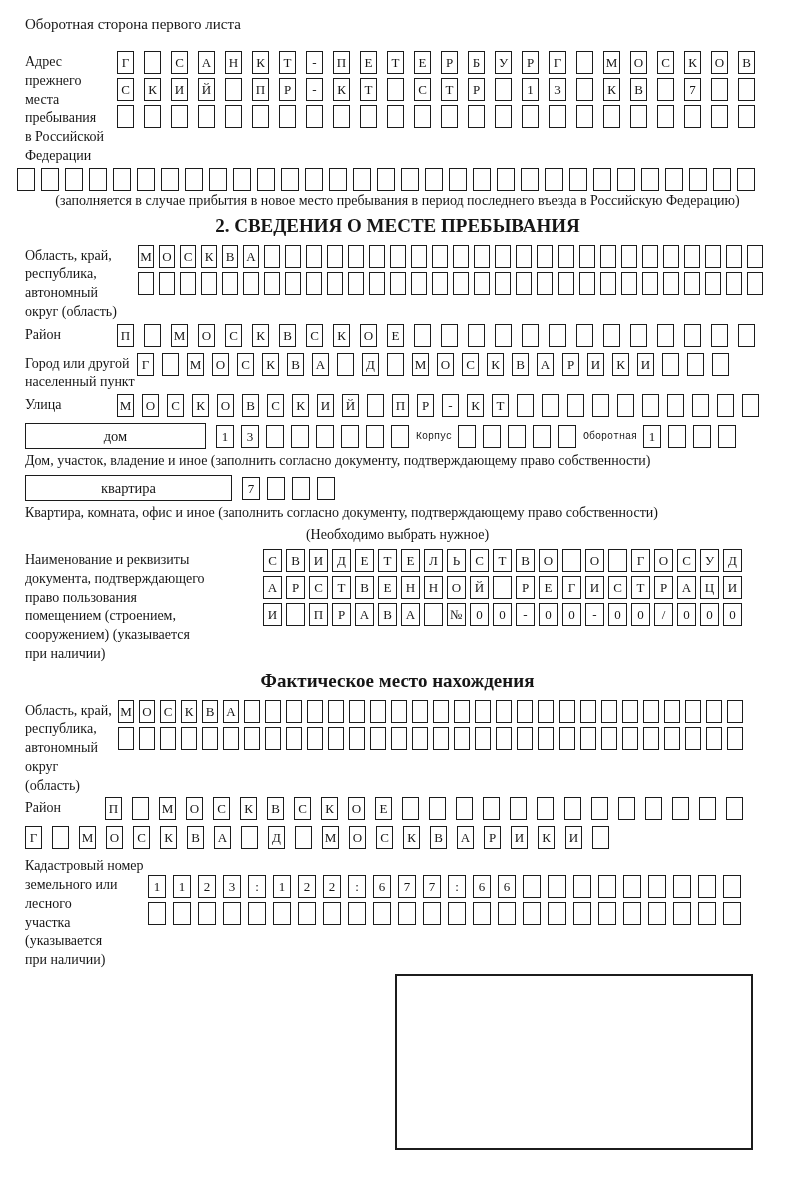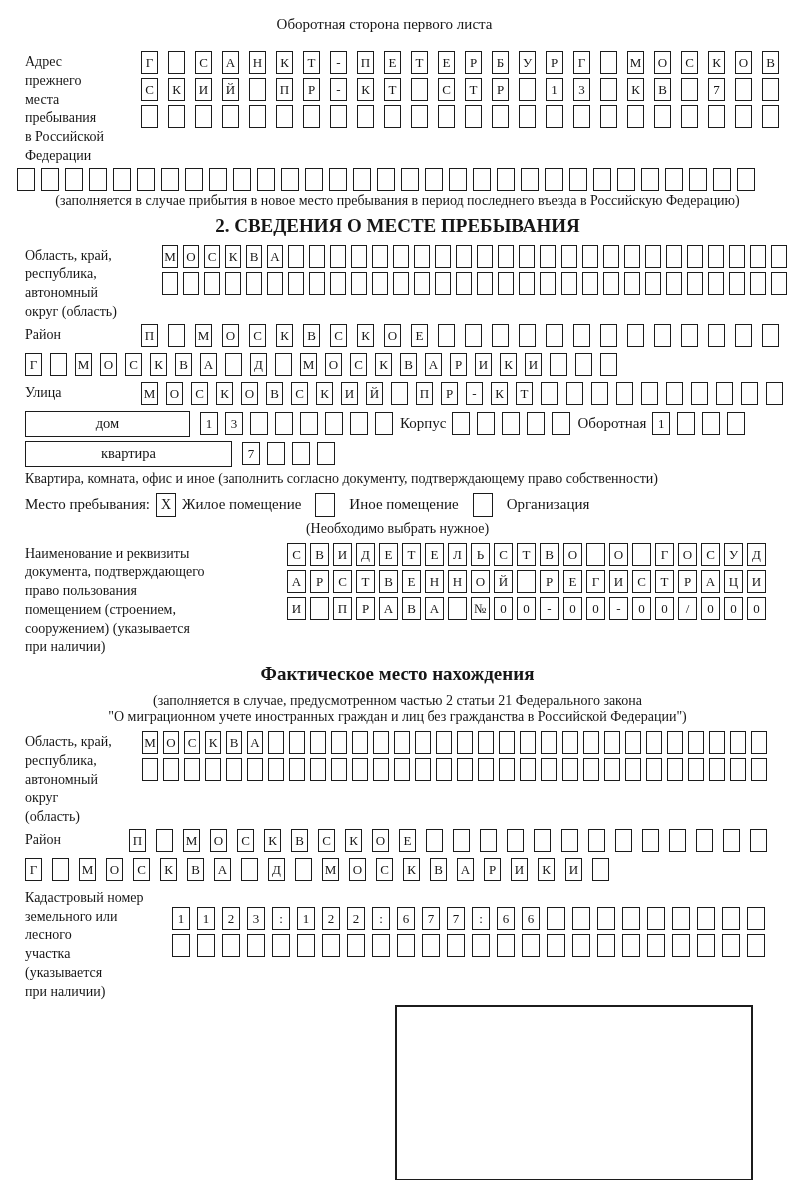--- a/index.html
+++ b/index.html
@@ -2,22 +2,22 @@
 <html><head>
 <meta charset="utf-8">
 <style>
   html,body{margin:0;padding:0;background:#fff;}
   body{
     width:800px;height:1180px;overflow:hidden;
     font-family:"Liberation Serif","DejaVu Serif",serif;
     color:#161616;
   }
   .page{position:relative;width:800px;height:1180px;padding:16px 30px 0 25px;box-sizing:border-box;}
-  .subtitle{text-align:center;font-size:15px;margin-right:26px;margin-bottom:18px;}
-  .field{display:flex;align-items:flex-start;margin-bottom:2px;gap:24px;}
+  .subtitle{text-align:left;font-size:15px;margin-right:26px;margin-bottom:18px;}
+  .field{display:flex;align-items:flex-start;margin-bottom:2px;}
   .label{font-size:14px;line-height:1.34;white-space:pre-line;flex:0 0 auto;padding-top:2px;}
   .rows{flex:1 1 auto;}
   .boxrow{display:flex;margin-bottom:4px;}
   .cell{
     box-sizing:border-box;height:23px;border:1.6px solid #1c1c1c;background:#fff;
     display:inline-flex;align-items:center;justify-content:center;
     font-size:13px;line-height:1;flex:0 0 auto;
   }
   .p27 .cell{width:17px;margin-right:10px;}
   .p25 .cell{width:17px;margin-right:8px;}
@@ -28,21 +28,21 @@
   .fullrow{margin-left:-8px;margin-bottom:2px;}
   .caption{font-size:14px;text-align:center;margin:2px 0 6px 0;}
   .caption-left{font-size:14px;text-align:left;margin:1px 0 6px 0;}
   .h-bold{font-size:19px;font-weight:bold;text-align:center;margin:4px 0 8px 0;}
   .widebox{
     box-sizing:border-box;border:1.8px solid #1c1c1c;height:26px;
     display:inline-flex;align-items:center;justify-content:center;
     font-size:14.5px;flex:0 0 auto;background:#fff;
   }
   .inline-row{display:flex;align-items:center;margin-bottom:4px;}
-  .inline-row .lbl{font-size:15px;white-space:nowrap;}
+  .inline-row .lbl{font-size:10px;white-space:nowrap;font-family:Liberation Mono, monospace;}
   .checkbox{
     box-sizing:border-box;width:20px;height:24px;border:1.8px solid #1c1c1c;
     display:inline-flex;align-items:center;justify-content:center;
     font-size:14px;flex:0 0 auto;background:#fff;
   }
   .pre{white-space:pre-line;}
   .stamp-box{
     box-sizing:border-box;border:2px solid #1c1c1c;background:#fff;
     width:358px;height:176px;margin-left:370px;margin-top:4px;
   } .mt6{margin-top:6px;}
@@ -277,20 +277,22 @@
           <span class="cell"></span>
           <span class="cell"></span>
           <span class="cell"></span>
           <span class="cell"></span>
           <span class="cell"></span>
         </div>
     </div>
   </div>
 
   <div class="field">
+    <div class="label" style="flex-basis:112px">Город или другой
+населенный пункт</div>
     <div class="rows">
       <div class="boxrow p25">
           <span class="cell">Г</span>
           <span class="cell"></span>
           <span class="cell">М</span>
           <span class="cell">О</span>
           <span class="cell">С</span>
           <span class="cell">К</span>
           <span class="cell">В</span>
           <span class="cell">А</span>
@@ -342,21 +344,21 @@
           <span class="cell"></span>
           <span class="cell"></span>
           <span class="cell"></span>
           <span class="cell"></span>
           <span class="cell"></span>
         </div>
     </div>
   </div>
 
   <div class="inline-row">
-    <div class="widebox" style="width:165px">дом</div>
+    <div class="widebox" style="width:181px">дом</div>
     <div class="gap10"></div>
     <div class="boxrow p26" style="margin-bottom:0">
         <span class="cell">1</span>
         <span class="cell">3</span>
         <span class="cell"></span>
         <span class="cell"></span>
         <span class="cell"></span>
         <span class="cell"></span>
         <span class="cell"></span>
         <span class="cell"></span>
@@ -372,48 +374,34 @@
       </div>
     <span class="lbl">Оборотная</span>
     <div class="gap6"></div>
     <div class="boxrow p26" style="margin-bottom:0">
         <span class="cell">1</span>
         <span class="cell"></span>
         <span class="cell"></span>
         <span class="cell"></span>
       </div>
   </div>
+  <div class="caption-left">Дом, участок, владение и иное (заполнить согласно документу, подтверждающему право собственности)</div>
 
   <div class="inline-row">
     <div class="widebox" style="width:207px">квартира</div>
     <div class="gap10"></div>
     <div class="boxrow p26" style="margin-bottom:0">
         <span class="cell">7</span>
         <span class="cell"></span>
         <span class="cell"></span>
         <span class="cell"></span>
       </div>
   </div>
   <div class="caption-left">Квартира, комната, офис и иное (заполнить согласно документу, подтверждающему право собственности)</div>
 
-  <div class="inline-row">
-    <span class="lbl">Место пребывания:</span>
-    <div class="gap6"></div>
-    <span class="checkbox">X</span>
-    <div class="gap6"></div>
-    <span class="lbl">Жилое помещение</span>
-    <div class="gap14"></div>
-    <span class="checkbox"></span>
-    <div class="gap14"></div>
-    <span class="lbl">Иное помещение</span>
-    <div class="gap14"></div>
-    <span class="checkbox"></span>
-    <div class="gap14"></div>
-    <span class="lbl">Организация</span>
-  </div>
   <div class="caption" style="margin-top:0">(Необходимо выбрать нужное)</div>
 
   <div class="field">
     <div class="label" style="flex-basis:238px">Наименование и реквизиты
 документа, подтверждающего
 право пользования
 помещением (строением,
 сооружением) (указывается
 при наличии)</div>
     <div class="rows">
@@ -483,22 +471,20 @@
           <span class="cell">0</span>
           <span class="cell">/</span>
           <span class="cell">0</span>
           <span class="cell">0</span>
           <span class="cell">0</span>
         </div>
     </div>
   </div>
 
   <div class="h-bold mt6">Фактическое место нахождения</div>
-  <div class="caption pre">(заполняется в случае, предусмотренном частью 2 статьи 21 Федерального закона
-"О миграционном учете иностранных граждан и лиц без гражданства в Российской Федерации")</div>
 
   <div class="field">
     <div class="label" style="flex-basis:93px">Область, край,
 республика,
 автономный округ
 (область)</div>
     <div class="rows">
       <div class="boxrow p21">
           <span class="cell">М</span>
           <span class="cell">О</span>

